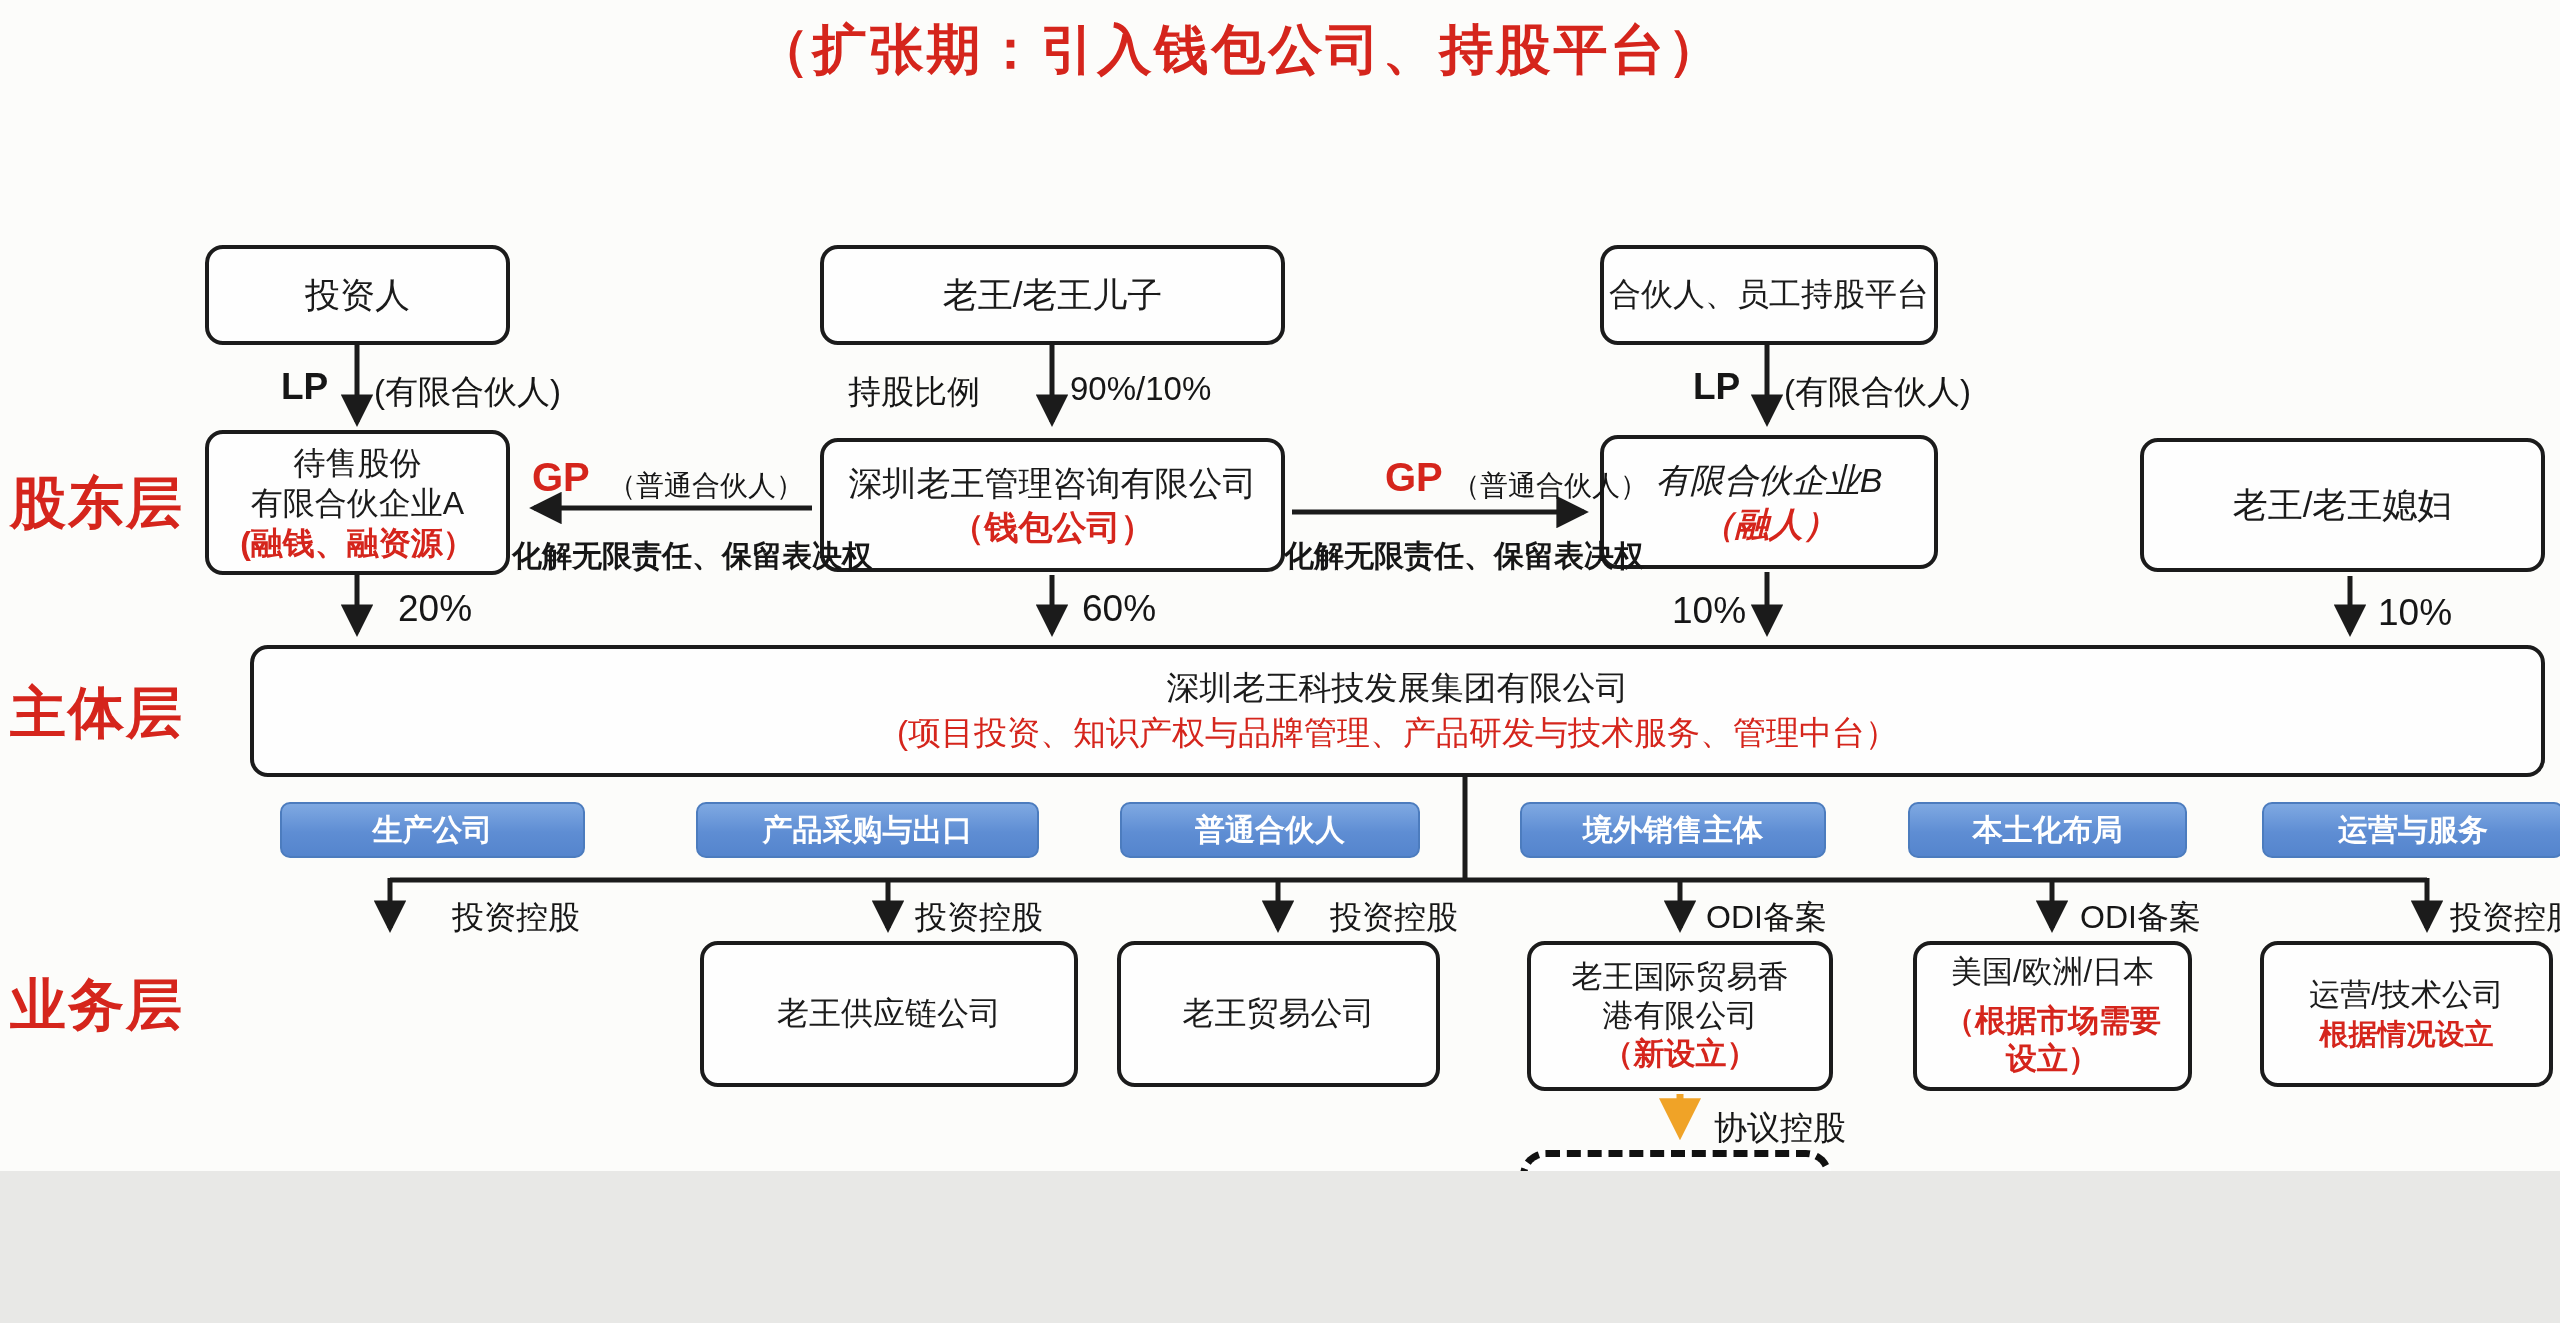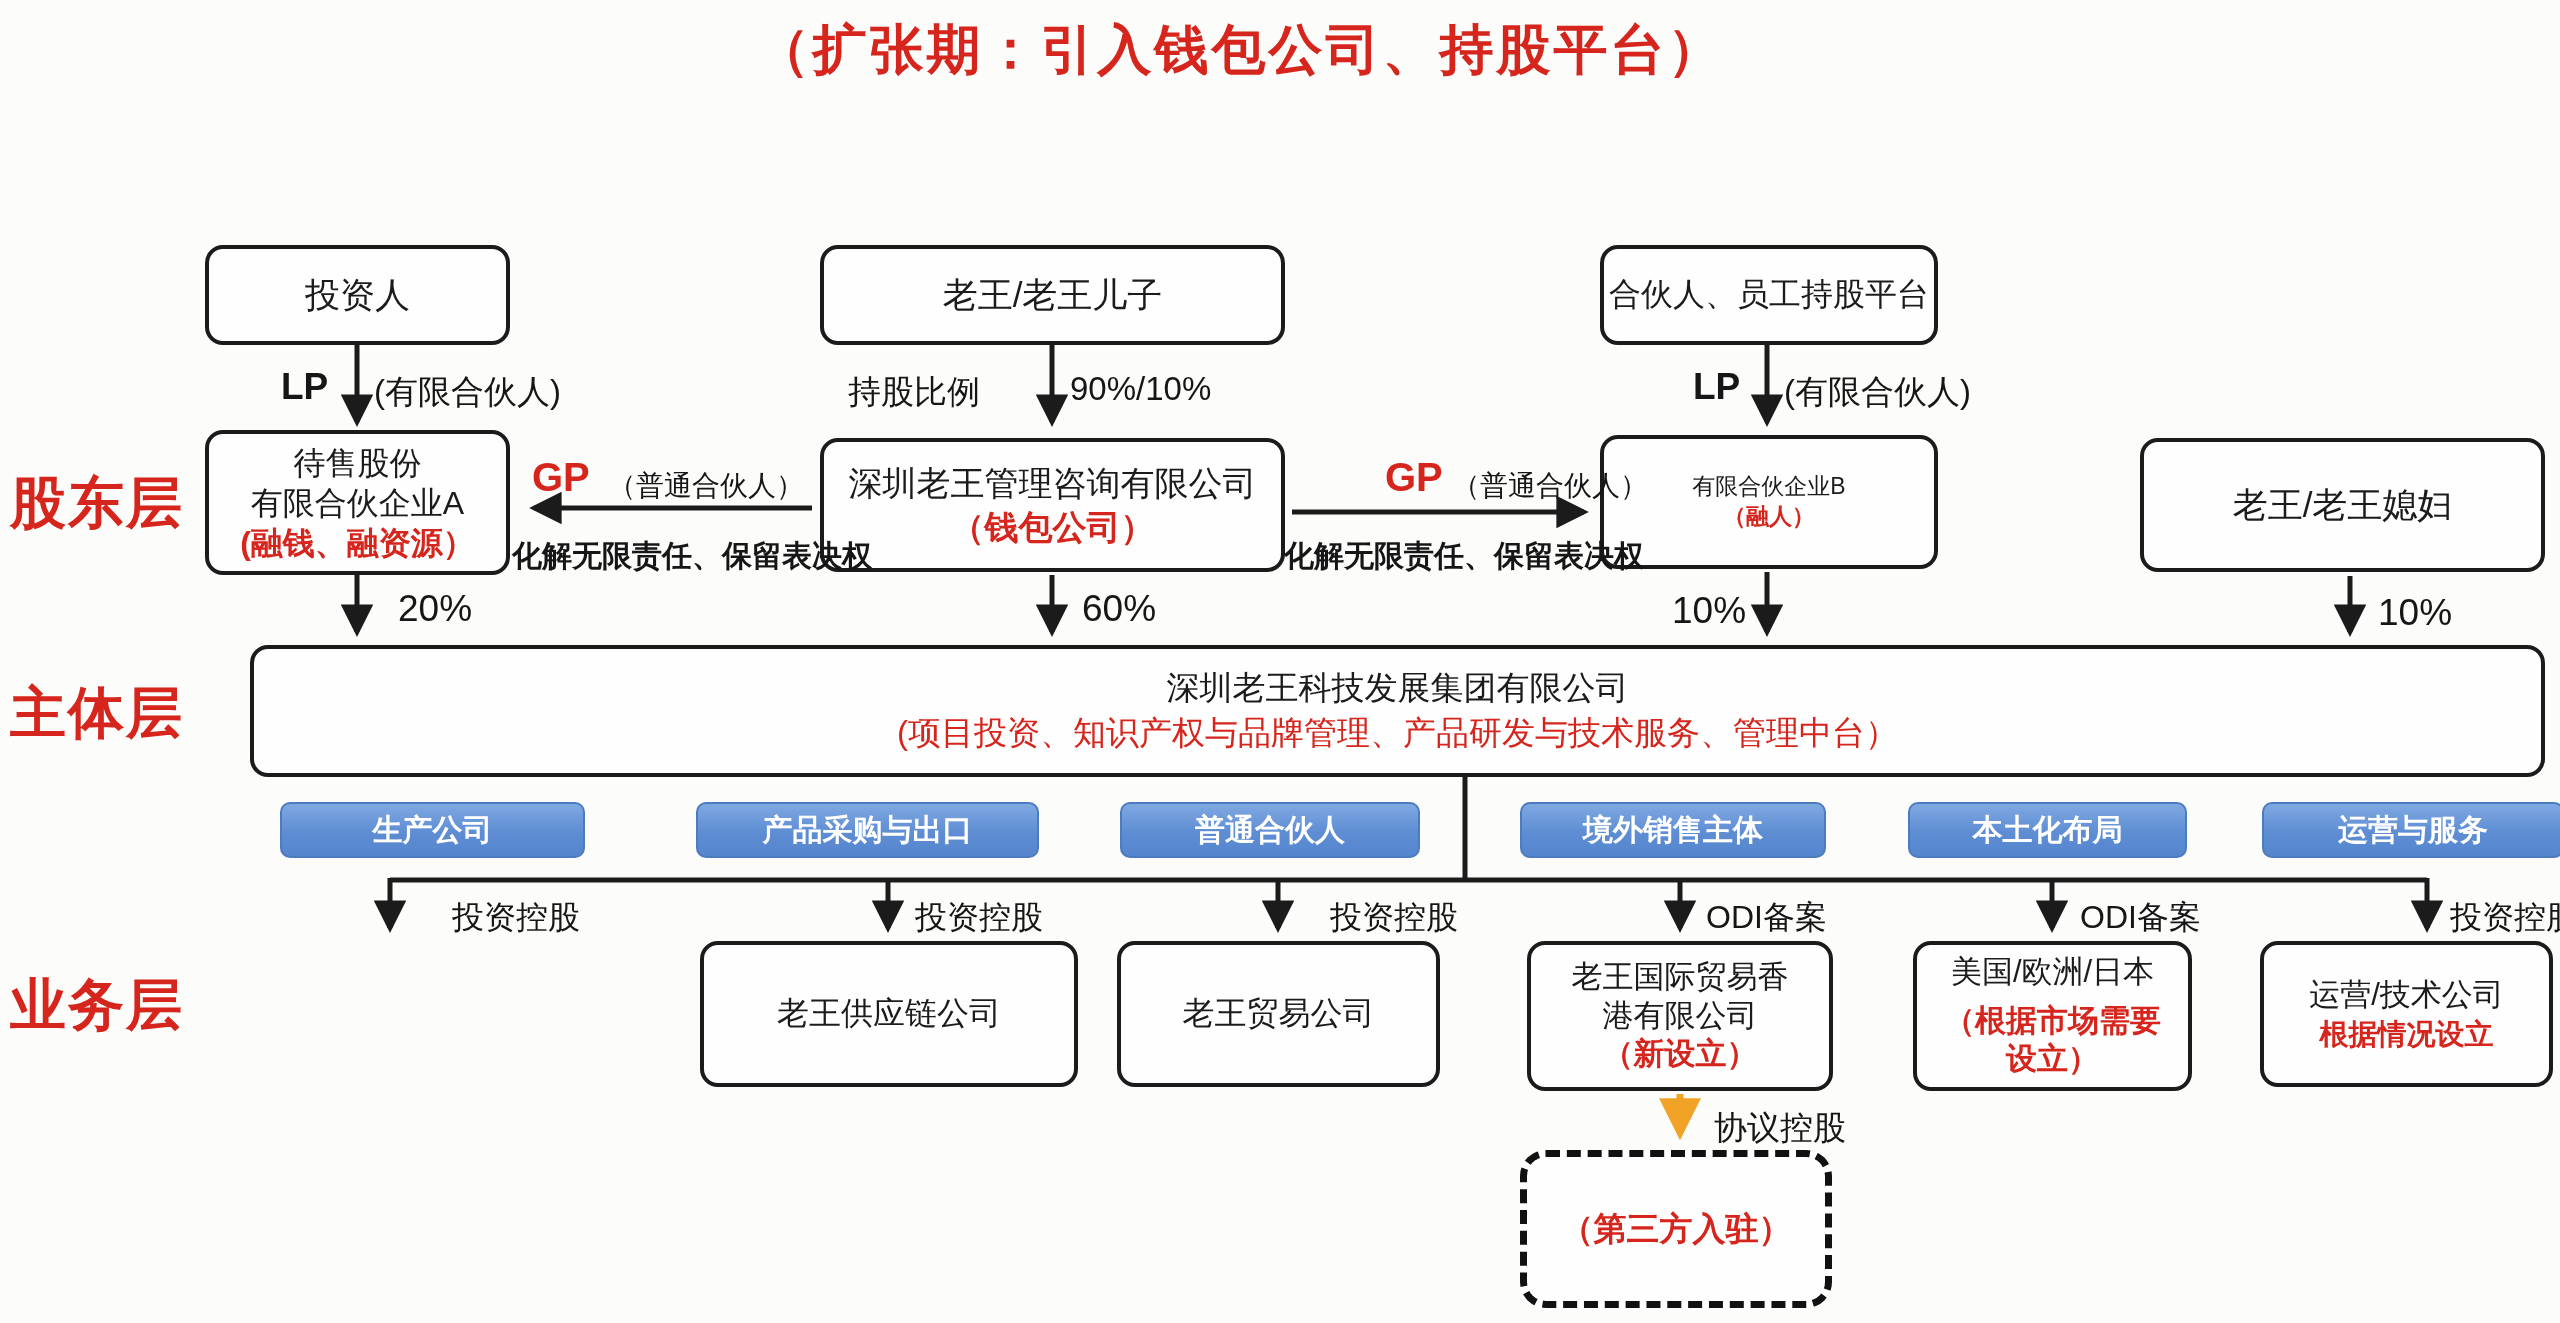--- a/index.html
+++ b/index.html
@@ -1,17 +1,17 @@
 <!DOCTYPE html>
 <html><head>
 <meta charset="utf-8">
 <style>
   html,body{margin:0;padding:0;background:#e8e8e6;}
   #canvas{
-    position:relative;width:2560px;height:1323px;overflow:hidden;
+    position:relative;width:2560px;height:1171px;overflow:hidden;
     background:#fcfcfa;
     font-family:"Liberation Sans","DejaVu Sans",sans-serif;
     color:#1b1b1b;
   }
   .page-title{
     position:absolute;top:14px;left:0;width:2480px;text-align:center;
     font-size:54px;font-weight:bold;color:#d5251c;letter-spacing:3px;white-space:nowrap;
   }
   .layer{
     position:absolute;left:10px;color:#d5251c;font-weight:bold;font-size:56px;letter-spacing:2px;
@@ -103,21 +103,21 @@
 
   <div class="box" style="left:205px;top:430px;width:305px;height:145px;font-size:32px;line-height:1.25;">
     <div>待售股份</div>
     <div>有限合伙企业A</div>
     <div class="note">(融钱、融资源）</div>
   </div>
   <div class="box" style="left:820px;top:438px;width:465px;height:134px;font-size:34px;">
     <div>深圳老王管理咨询有限公司</div>
     <div class="note">（钱包公司）</div>
   </div>
-  <div class="box" style="left:1600px;top:435px;width:338px;height:134px;font-size:23px;">
+  <div class="box" style="left:1600px;top:435px;width:338px;height:134px;font-size:34px;font-style:italic;">
     <div>有限合伙企业B</div>
     <div class="note">（融人）</div>
   </div>
   <div class="box" style="left:2140px;top:438px;width:405px;height:134px;">
     <div>老王/老王媳妇</div>
   </div>
 
   <div class="lbl red" style="left:532px;top:455px;">GP</div>
   <div class="lbl small" style="left:608px;top:467px;">（普通合伙人）</div>
   <div class="lbl b" style="left:512px;top:536px;font-size:30px;">化解无限责任、保留表决权</div>

